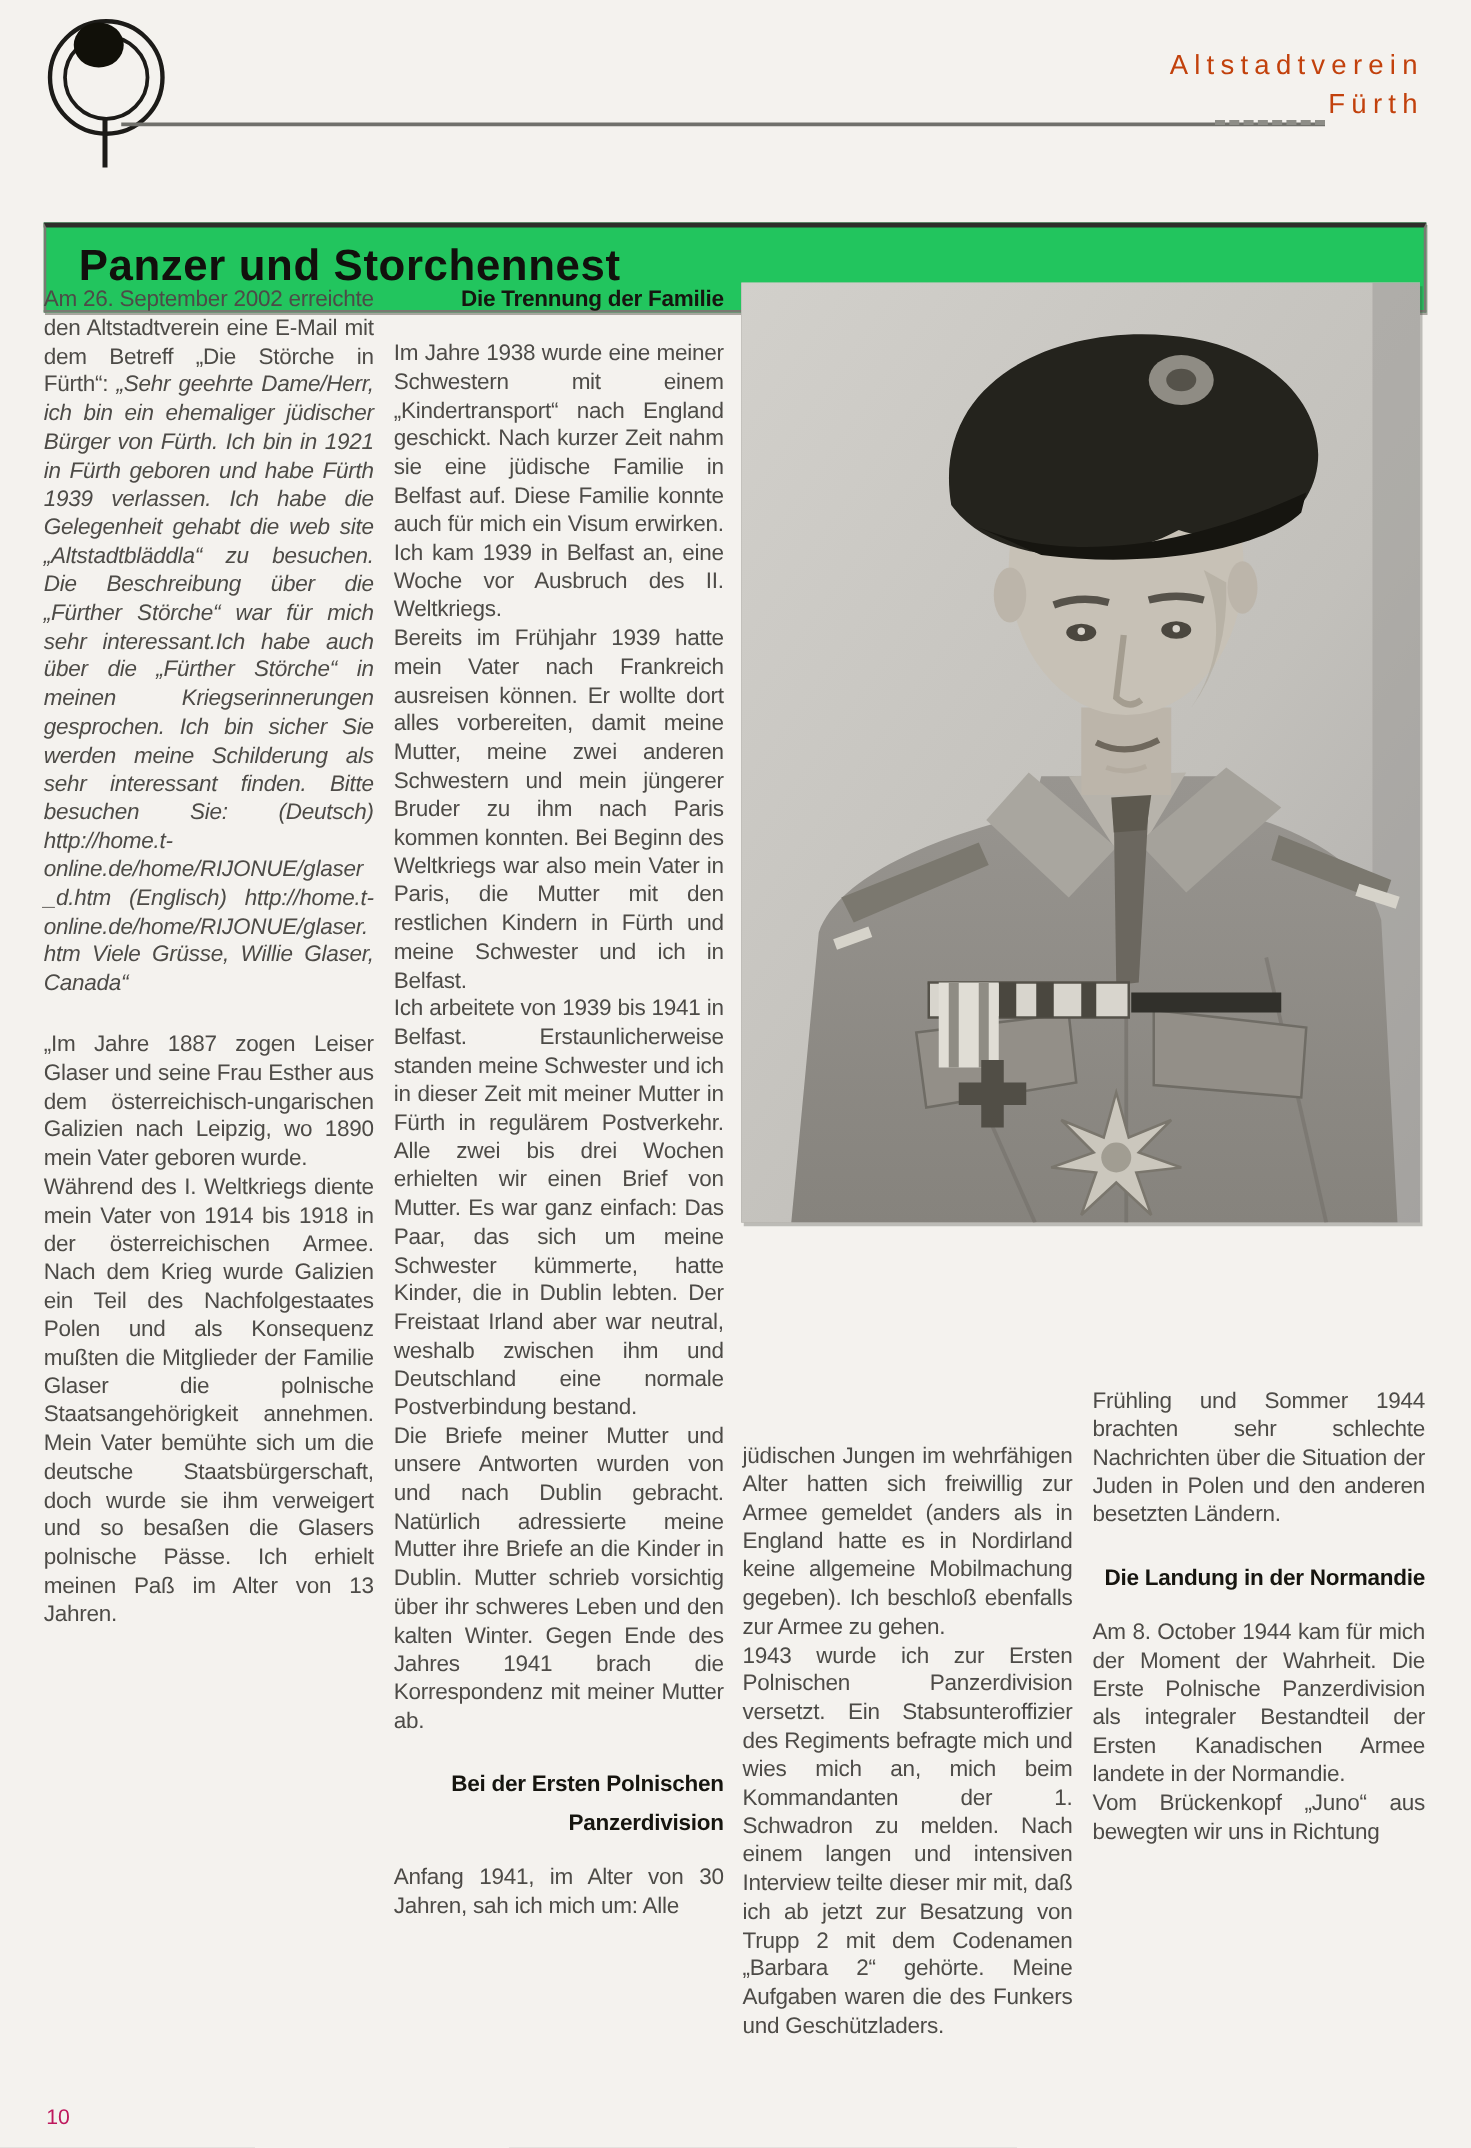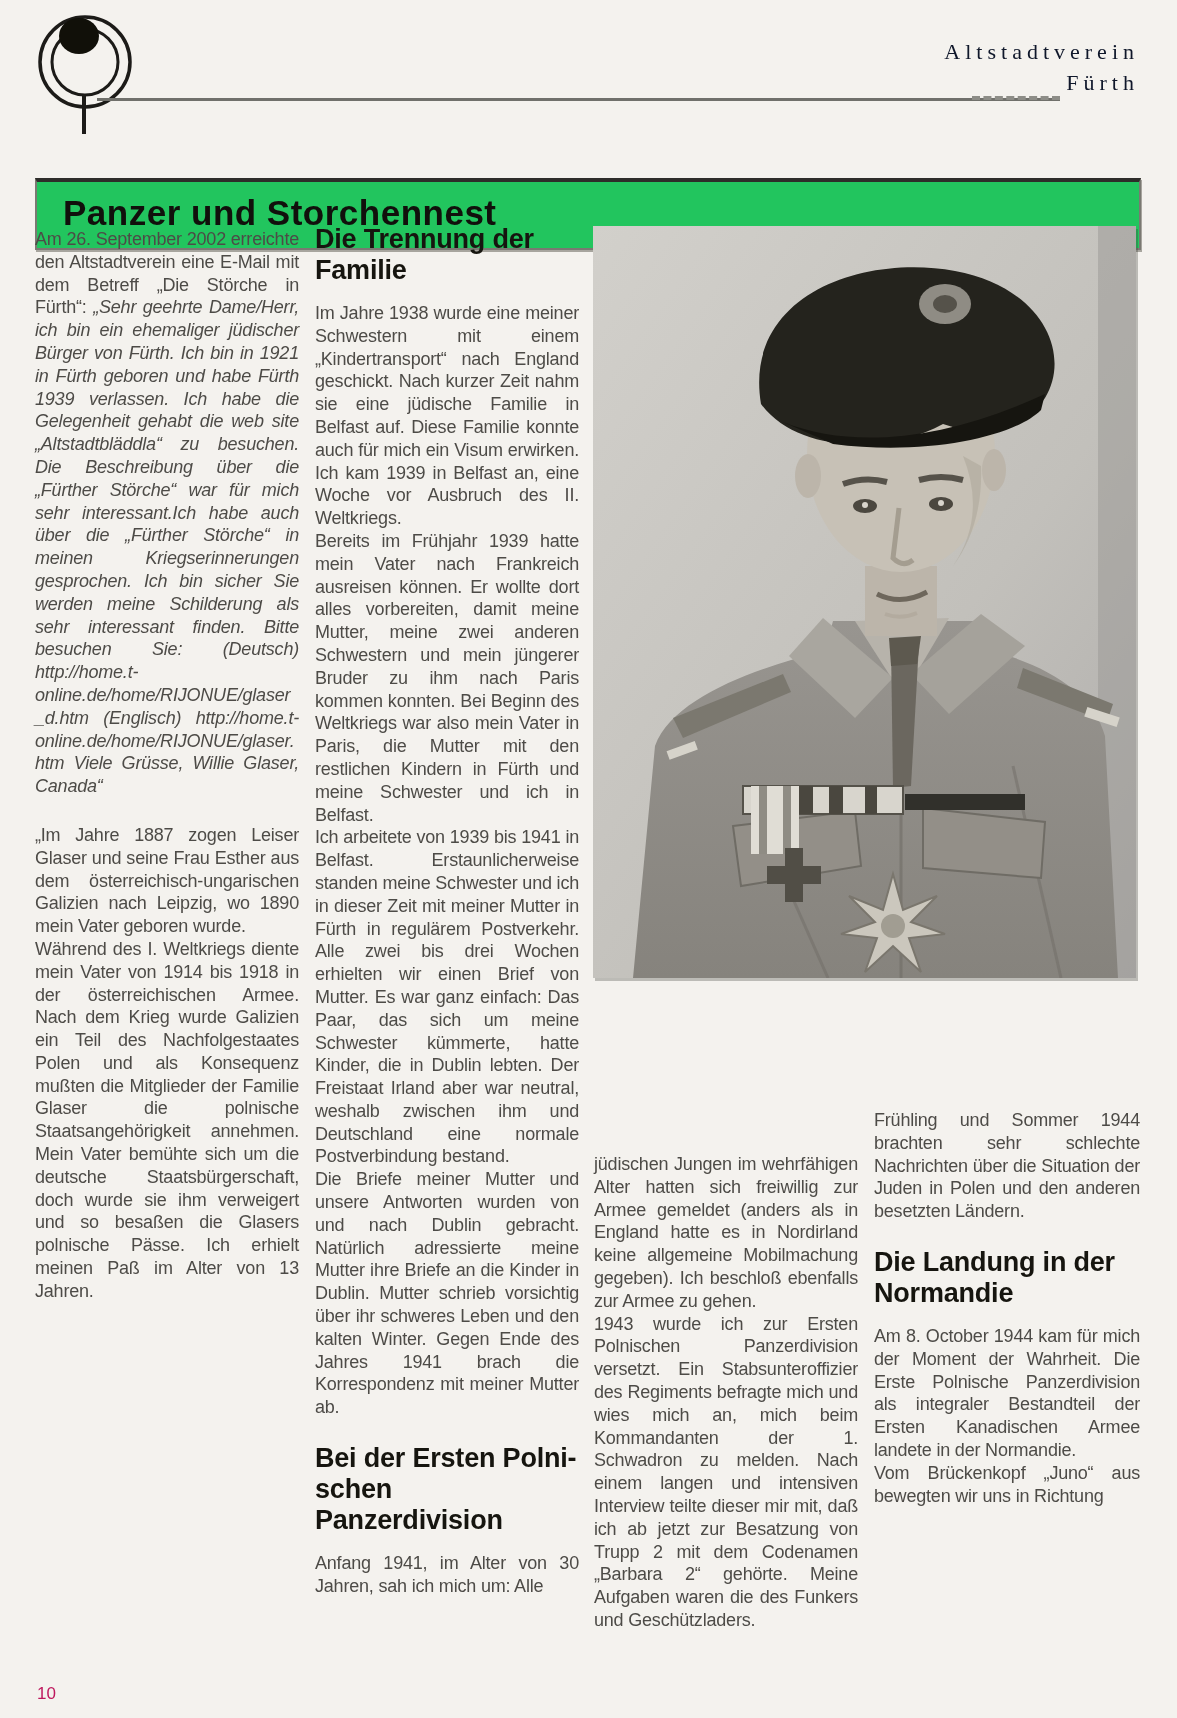--- a/index.html
+++ b/index.html
@@ -1,41 +1,41 @@
 <!DOCTYPE html>
 <html lang="de"><head>
 <meta charset="utf-8">
 <style>
   html,body{margin:0;padding:0;background:#d8d6d1;}
   .page{position:relative;width:1177px;height:1718px;background:#f4f2ee;
         font-family:"Liberation Sans",sans-serif;overflow:hidden;margin:0 auto;}
 
   
   .logo{position:absolute;left:28px;top:6px;width:118px;height:130px;}
-  .org{position:absolute;right:38px;top:36px;text-align:right;color:#0f172a;
-       font-size:22px;letter-spacing:5px;line-height:31px;font-weight:400;font-family:Liberation Serif, serif;}
+  .org{position:absolute;right:38px;top:36px;text-align:right;color:#c2410c;
+       font-size:22px;letter-spacing:5px;line-height:31px;font-weight:400;}
   .rule{position:absolute;left:97px;top:98px;width:963px;height:3px;background:#70706b;}
   .rule-dashes{position:absolute;left:972px;top:96px;width:88px;height:0;
        border-top:4px dashed #8d8d87;}
 
   
   .title-box{position:absolute;left:35px;top:141px;width:1102px;height:66px;
        background:#22c55e;border:2px solid #7a7972;border-top:4px solid #2e2d2a;
        box-shadow:1px 2px 0 #a7a59e;margin-top:37px;}
   .title-box h1{margin:0;padding:0 0 0 26px;font-size:35px;line-height:62px;
        font-weight:bold;color:#11100c;letter-spacing:.5px;}
 
   
   .col{position:absolute;width:264px;color:#4d4b47;font-size:18px;line-height:22.8px;
        text-align:justify;letter-spacing:-0.2px;}
   .col p{margin:0;overflow-wrap:anywhere;}
   .gap-before{margin-top:26px !important;}
   .q{font-style:italic;}
-  h2.section{font-size:27px;line-height:31px;font-weight:bold;color:#16150f;
-       margin:0 0 16px 0;text-align:left;letter-spacing:-0.2px;}
+  h2.section{font-size:18px;line-height:31px;font-weight:bold;color:#16150f;
+       margin:0 0 16px 0;text-align:right;letter-spacing:-0.2px;}
   h2.mid{margin-top:24px;}
   .col1{left:35px;top:228px;}
   .col2{left:315px;top:224px;}
   .col3{left:594px;top:1153px;}
   .col4{left:874px;top:1109px;width:266px;}
 
   
   .photo-fig{position:absolute;left:593px;top:226px;width:545px;margin:0;}
   .photo-frame{width:543px;height:752px;background:#c7c5c0;
        box-shadow:inset 0 0 0 1px #a9a7a2, 2px 3px 0 rgba(60,58,54,.30);}

